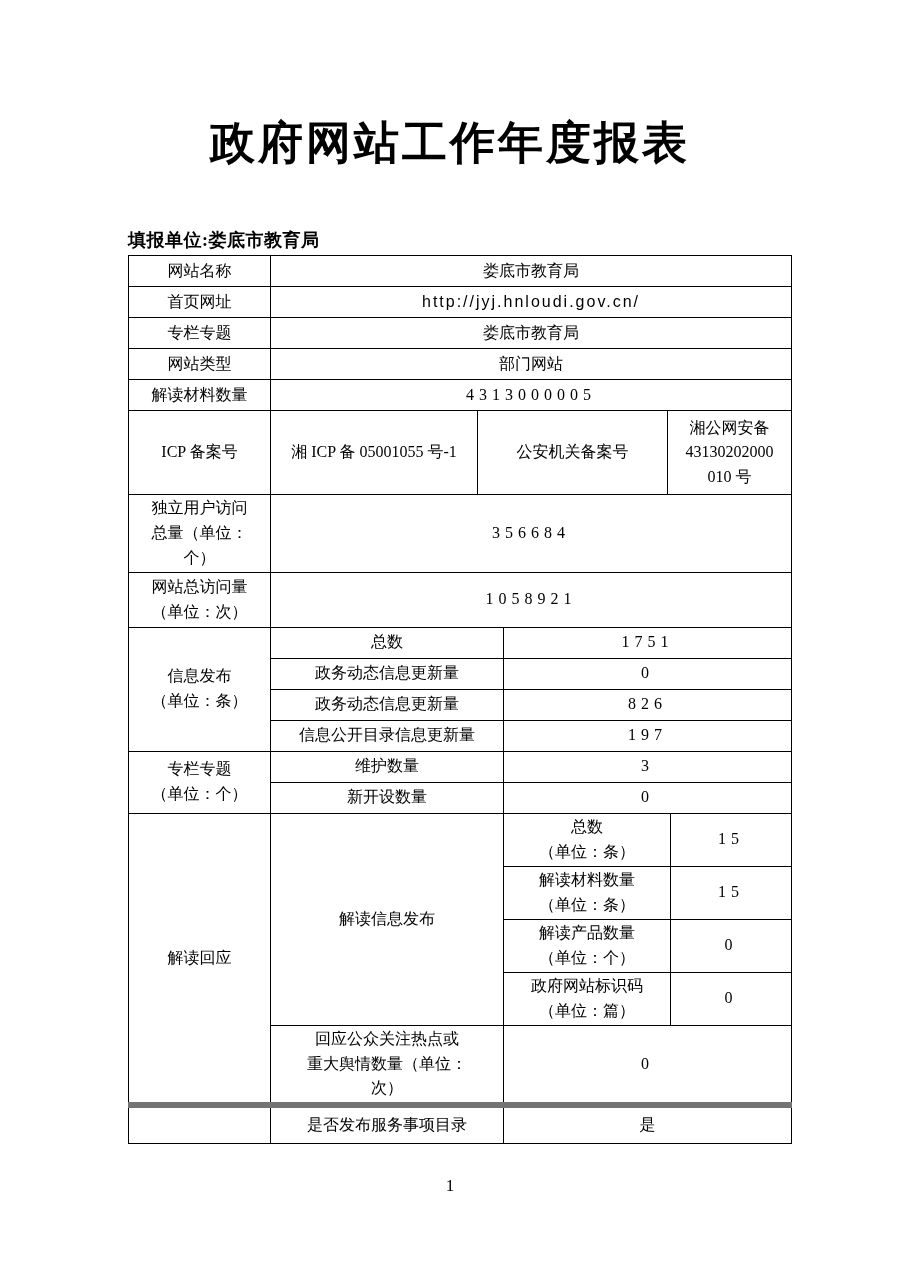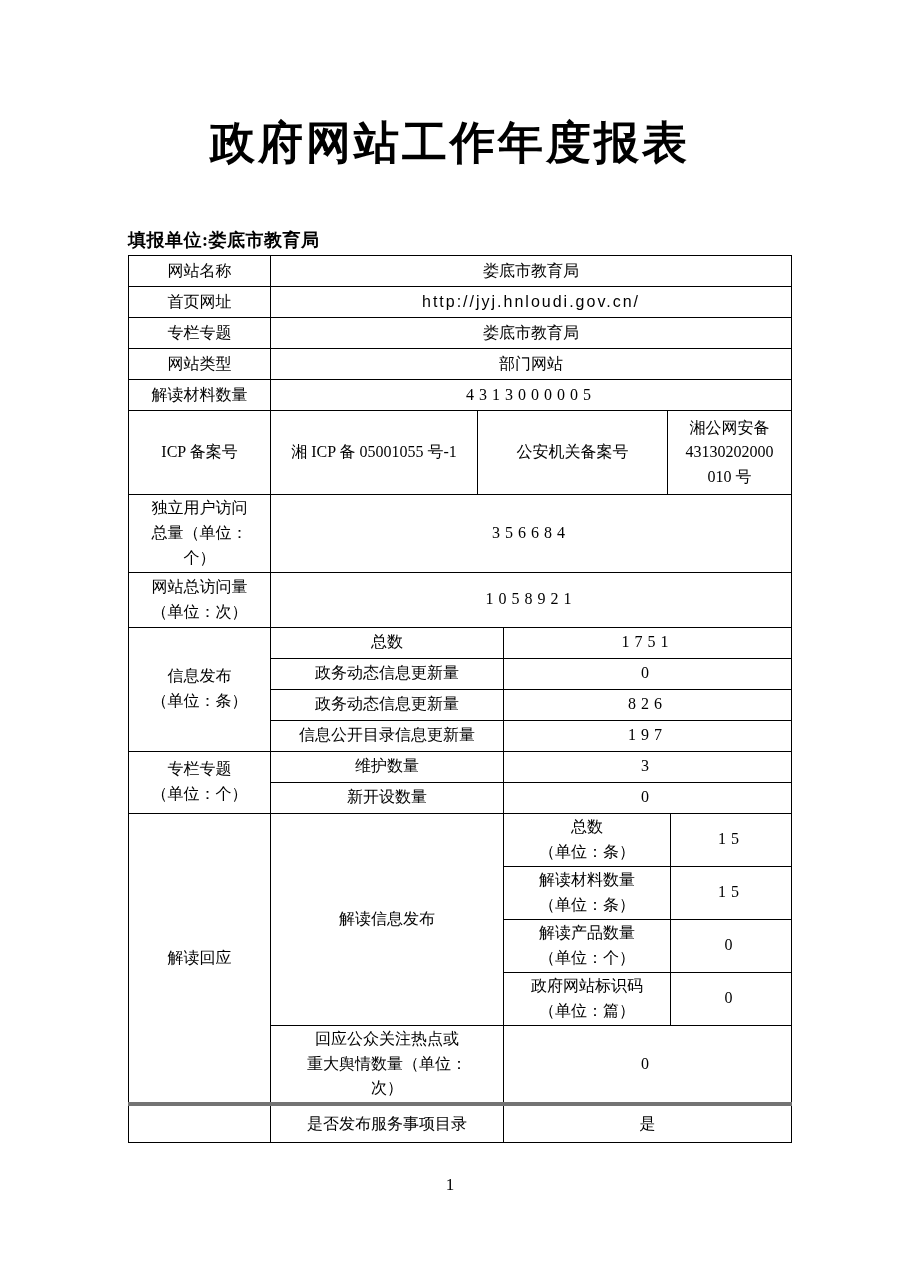--- a/index.html
+++ b/index.html
@@ -33,21 +33,21 @@
   }
   .ml{white-space:pre-line;}
   .url{font-family:Liberation Sans, sans-serif;letter-spacing:2px;}
   .num{letter-spacing:5px;}
   tr.h31{height:31px;}
   tr.h84{height:84px;}
   tr.h55{height:55px;}
   tr.h54{height:53px;}
   tr.h70{height:70px;border-radius:18px;}
   tr.h38{height:38px;}
-  tr.sep td{border-top:4px solid #737373;margin-left:20px;}
+  tr.sep td{border-top:6px solid #737373;margin-left:20px;}
   .pageno{
     margin-top:32px;text-align:center;
     font-size:17px;line-height:1.2;
   }
 </style>
 </head>
 <body>
 
 <div class="page">
 

